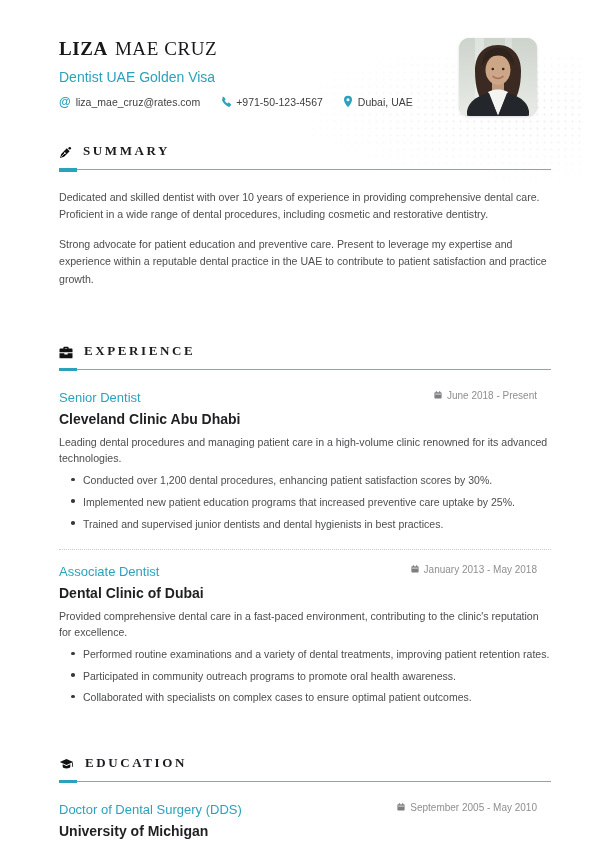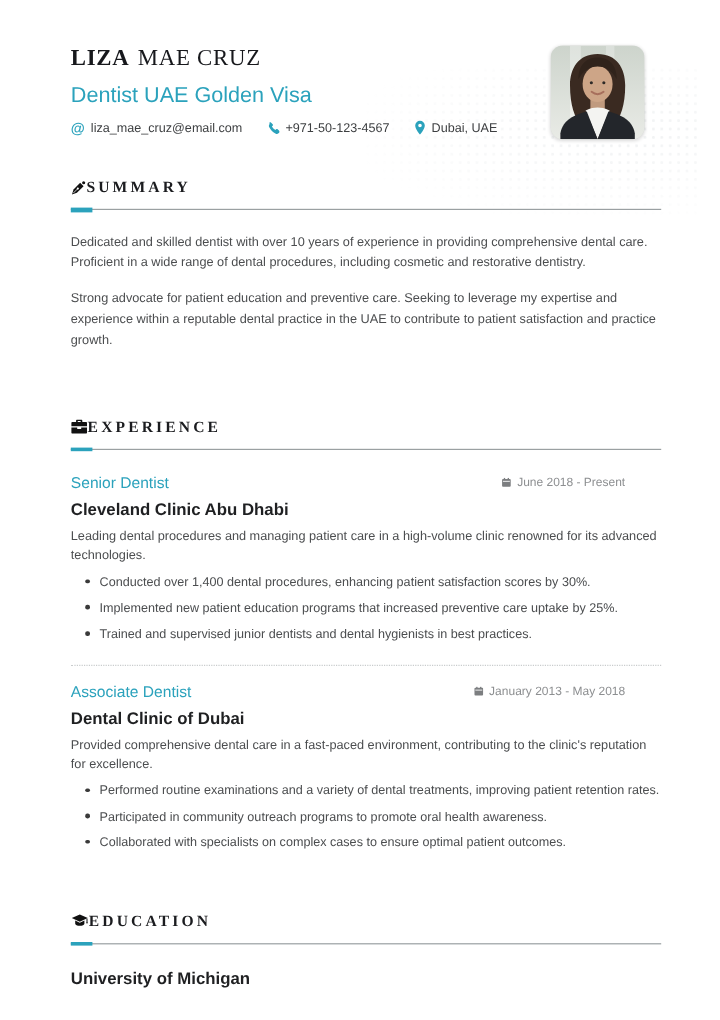--- a/index.html
+++ b/index.html
@@ -16,52 +16,52 @@
     -webkit-mask-image:radial-gradient(ellipse at 75% 45%, rgba(0,0,0,.9), transparent 78%);
             mask-image:radial-gradient(ellipse at 75% 45%, rgba(0,0,0,.9), transparent 78%);
   }
   .content { position:relative; padding:38px 32px 0 42px; }
 
   
   .head-row { display:flex; justify-content:space-between; align-items:flex-start; }
   .name { font-family:"Liberation Serif","DejaVu Serif",serif; font-size:19px; color:#17181c; letter-spacing:.6px; }
   .name .first { font-weight:700; }
   .name .rest { font-weight:400; margin-left:7px; }
-  .subtitle { margin-top:9px; font-size:18px; color:#2ba2bc; }
+  .subtitle { margin-top:9px; font-size:14px; color:#2ba2bc; }
   .contact-row { margin-top:10px; display:flex; align-items:center; gap:20px; font-size:10.5px; color:#3d3f41; }
   .contact-item { display:flex; align-items:center; gap:5px; }
   .c-icon { color:#2ba2bc; display:inline-flex; align-items:center; }
   .at-glyph { font-size:12px; font-weight:700; line-height:1; }
   .photo {
     position:absolute; top:38px; right:46px; width:78px; height:78px;
     border-radius:10px; overflow:hidden; background:#d9ded7;
     box-shadow:0 1px 3px rgba(0,0,0,.15);
   }
   .photo svg { display:block; }
 
   
   .section { margin-top:0; }
-  .sec-head { display:flex; align-items:center; }
+  .sec-head { display:flex; align-items:flex-end; gap:11px; }
   .sec-label {
     font-family:"Liberation Serif","DejaVu Serif",serif; font-size:13px;
     color:#1b1c1f; letter-spacing:2.6px; font-weight:600;
   }
   .sec-icon { display:inline-flex; color:#111; }
   .sec-divider { position:relative; height:4px; margin-top:9px; }
   .sec-divider .line { position:absolute; left:0; right:0; top:1px; border-top:1px solid #9aa0a2; }
   .sec-divider .accent-bar { position:absolute; left:0; top:0; width:18px; height:3.5px; background:#2ba2bc; }
 
   .summary-body { margin-top:17px; }
   .summary-body p { font-size:10.6px; line-height:1.62; color:#4b4d4f; margin-bottom:13px; max-width:528px; }
 
   
   .entry { }
-  .entry-head { display:flex; justify-content:space-between; align-items:center; }
+  .entry-head { display:flex; justify-content:space-between; align-items:flex-start; }
   .role { font-size:13px; color:#2ba2bc; font-weight:400; }
-  .date { display:flex; align-items:center; gap:5px; font-size:10px; color:#8d8f91; margin-right:30px; white-space:nowrap; }
+  .date { display:flex; align-items:center; gap:5px; font-size:10px; color:#8d8f91; margin-right:14px; white-space:nowrap; }
   .company { margin-top:6px; font-size:14px; font-weight:700; color:#1f2022; }
   .desc { margin-top:8px; font-size:10.6px; color:#4b4d4f; line-height:1.5; }
   .bullets { list-style:none; margin-top:4px; padding-left:24px; }
   .bullets li { position:relative; margin-top:6.5px; font-size:10.5px; color:#4b4d4f; line-height:1.45; }
   .bullets li::before {
     content:""; position:absolute; left:-12px; top:4.5px;
     width:3.5px; height:3.5px; border-radius:50%; background:#3a3a3a;
   }
   .entry-sep { border:none; border-top:1px dotted #c9cccd; margin:17px 0 14px 0; }
 
@@ -102,21 +102,21 @@
 
   <div class="content">
 
     <div class="head-row">
       <div>
         <h1 class="name"><span class="first">LIZA</span><span class="rest">MAE CRUZ</span></h1>
         <div class="subtitle">Dentist UAE Golden Visa</div>
         <div class="contact-row">
           <span class="contact-item">
             <span class="c-icon at-glyph">@</span>
-            <span>liza_mae_cruz@email.com</span>
+            <span>liza_mae_cruz@rates.com</span>
           </span>
           <span class="contact-item">
             <span class="c-icon">
               <svg width="11" height="11" viewBox="0 0 14 14">
                   <path fill="#2ba2bc" d="M3.3 1.4c.4-.4 1.1-.4 1.5 0l1.9 1.9c.4.4.4 1.1 0 1.5l-.9.9c.9 1.6 2.1 2.8 3.7 3.7l.9-.9c.4-.4 1.1-.4 1.5 0l1.9 1.9c.4.4.4 1.1 0 1.5l-1 1c-.7.7-1.8.9-2.8.4C6.9 11.7 4.4 9.2 2.9 6.1c-.5-1-.3-2.1.4-2.8z"></path>
                 </svg>
             </span>
             <span>+971-50-123-4567</span>
           </span>
           <span class="contact-item">
@@ -144,21 +144,21 @@
             </svg>
         </span>
         <span class="sec-label">SUMMARY</span>
       </div>
       <div class="sec-divider">
           <span class="line"></span>
           <span class="accent-bar"></span>
         </div>
       <div class="summary-body">
         <p>Dedicated and skilled dentist with over 10 years of experience in providing comprehensive dental care. Proficient in a wide range of dental procedures, including cosmetic and restorative dentistry.</p>
-        <p>Strong advocate for patient education and preventive care. Seeking to leverage my expertise and experience within a reputable dental practice in the UAE to contribute to patient satisfaction and practice growth.</p>
+        <p>Strong advocate for patient education and preventive care. Present to leverage my expertise and experience within a reputable dental practice in the UAE to contribute to patient satisfaction and practice growth.</p>
       </div>
     </div>
 
     <div class="gap-experience"></div>
 
     <div class="section">
       <div class="sec-head">
         <span class="sec-icon">
           <svg width="14" height="13" viewBox="0 0 16 15">
               <path fill="#111" d="M6 .8h4c.6 0 1 .4 1 1v1.2h3.5c.6 0 1 .4 1 1V7.2H.5V4c0-.6.4-1 1-1H5V1.8c0-.6.4-1 1-1zm.6 2.2h2.8V2.2H6.6z"></path>
@@ -181,21 +181,21 @@
                 <rect x="2.3" y="0.3" width="1.4" height="2" fill="#7c7e80"></rect>
                 <rect x="6.3" y="0.3" width="1.4" height="2" fill="#7c7e80"></rect>
                 <rect x="1.4" y="3.4" width="7.2" height="0.9" fill="#fff"></rect>
               </svg>
             <span>June 2018 - Present</span>
           </span>
         </div>
         <div class="company">Cleveland Clinic Abu Dhabi</div>
         <div class="desc">Leading dental procedures and managing patient care in a high-volume clinic renowned for its advanced technologies.</div>
         <ul class="bullets">
-          <li>Conducted over 1,400 dental procedures, enhancing patient satisfaction scores by 30%.</li>
+          <li>Conducted over 1,200 dental procedures, enhancing patient satisfaction scores by 30%.</li>
           <li>Implemented new patient education programs that increased preventive care uptake by 25%.</li>
           <li>Trained and supervised junior dentists and dental hygienists in best practices.</li>
         </ul>
       </div>
 
       <hr class="entry-sep">
 
       <div class="entry">
         <div class="entry-head">
           <span class="role">Associate Dentist</span>
@@ -232,18 +232,30 @@
             </svg>
         </span>
         <span class="sec-label">EDUCATION</span>
       </div>
       <div class="sec-divider">
           <span class="line"></span>
           <span class="accent-bar"></span>
         </div>
 
       <div class="entry entries-start">
+        <div class="entry-head">
+          <span class="role">Doctor of Dental Surgery (DDS)</span>
+          <span class="date">
+            <svg width="8" height="8" viewBox="0 0 10 10">
+                <rect x="0.5" y="1.5" width="9" height="8" rx="1" fill="#7c7e80"></rect>
+                <rect x="2.3" y="0.3" width="1.4" height="2" fill="#7c7e80"></rect>
+                <rect x="6.3" y="0.3" width="1.4" height="2" fill="#7c7e80"></rect>
+                <rect x="1.4" y="3.4" width="7.2" height="0.9" fill="#fff"></rect>
+              </svg>
+            <span>September 2005 - May 2010</span>
+          </span>
+        </div>
         <div class="company">University of Michigan</div>
 
       </div>
     </div>
   </div>
 </div>
 
 </body></html>

